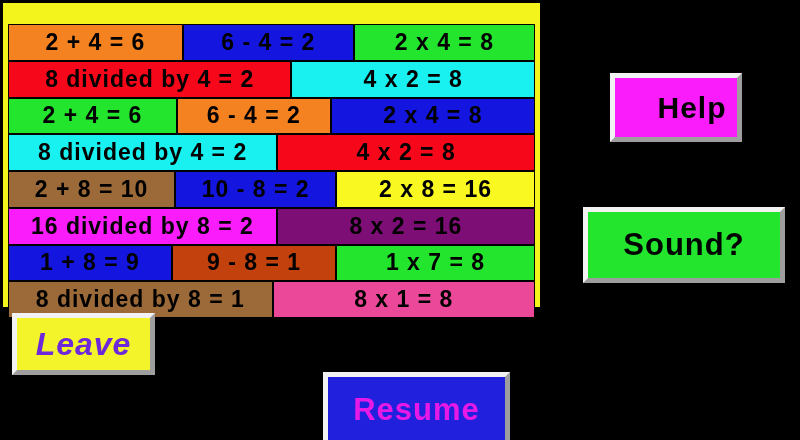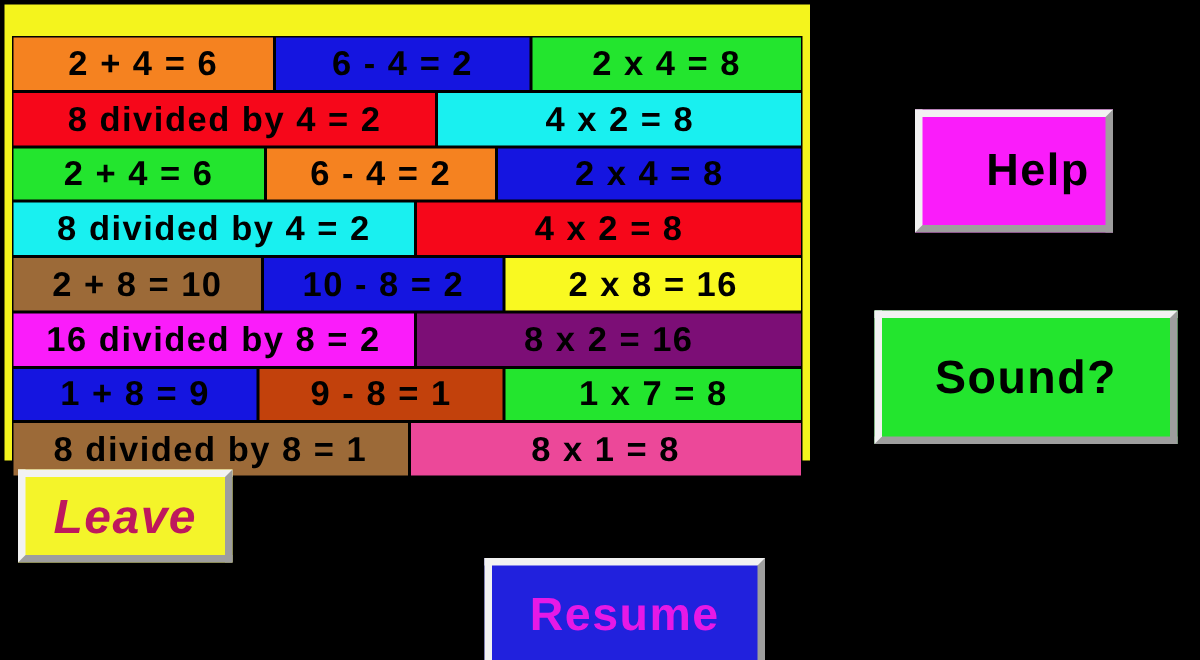--- a/index.html
+++ b/index.html
@@ -51,22 +51,22 @@
     display: flex;
     align-items: center;
     justify-content: center;
     font-weight: bold;
     box-sizing: border-box;
     border: 5px solid;
     border-color: #f2f2f2 #9e9e9e #9e9e9e #f2f2f2;
     letter-spacing: 1px;
     cursor: pointer;
   }
-  .btn-help   { left: 610px; top: 73px;  width: 132px; height: 82px; font-size: 30px; padding-left: 32px; }
-  .btn-sound  { left: 583px; top: 207px; width: 202px; height: 89px; font-size: 31px; text-align: right; }
+  .btn-help   { left: 610px; top: 73px;  width: 132px; height: 69px; font-size: 30px; padding-left: 32px; }
+  .btn-sound  { left: 583px; top: 207px; width: 202px; height: 76px; font-size: 31px; text-align: right; }
   .btn-leave  { left: 12px;  top: 313px; width: 143px; height: 62px; font-size: 32px; font-style: italic; }
   .btn-resume { left: 323px; top: 358px; width: 187px; height: 75px; font-size: 31px; margin-top: 14px; }
 </style>
 </head>
 <body>
 
 <div class="stage" style="background: rgb(0, 0, 0);">
 
   <div class="grid" style="background: rgb(244, 244, 29);">
     <div class="grid-inner" style="background: rgb(0, 0, 0);">
@@ -106,17 +106,17 @@
           <div class="grid-cell" style="background: rgb(156, 106, 56); width: 50.2%;">8 divided by 8 = 1</div>
           <div class="grid-cell" style="background: #ec4899; width: 49.8%;">8 x 1 = 8</div>
         </div>
       </div>
   </div>
 
   <div class="btn btn-help" style="background: rgb(250, 28, 250); color: rgb(0, 0, 0);">Help</div>
 
   <div class="btn btn-sound" style="background: rgb(35, 229, 46); color: rgb(0, 0, 0);">Sound?</div>
 
-  <div class="btn btn-leave" style="background: rgb(244, 244, 42); color: #be185d;">Leave</div>
+  <div class="btn btn-leave" style="background: rgb(244, 244, 42); color: #6d28d9;">Leave</div>
 
   <div class="btn btn-resume" style="background: rgb(33, 33, 221); color: rgb(230, 25, 230);">Resume</div>
 
 </div>
 
 </body></html>

